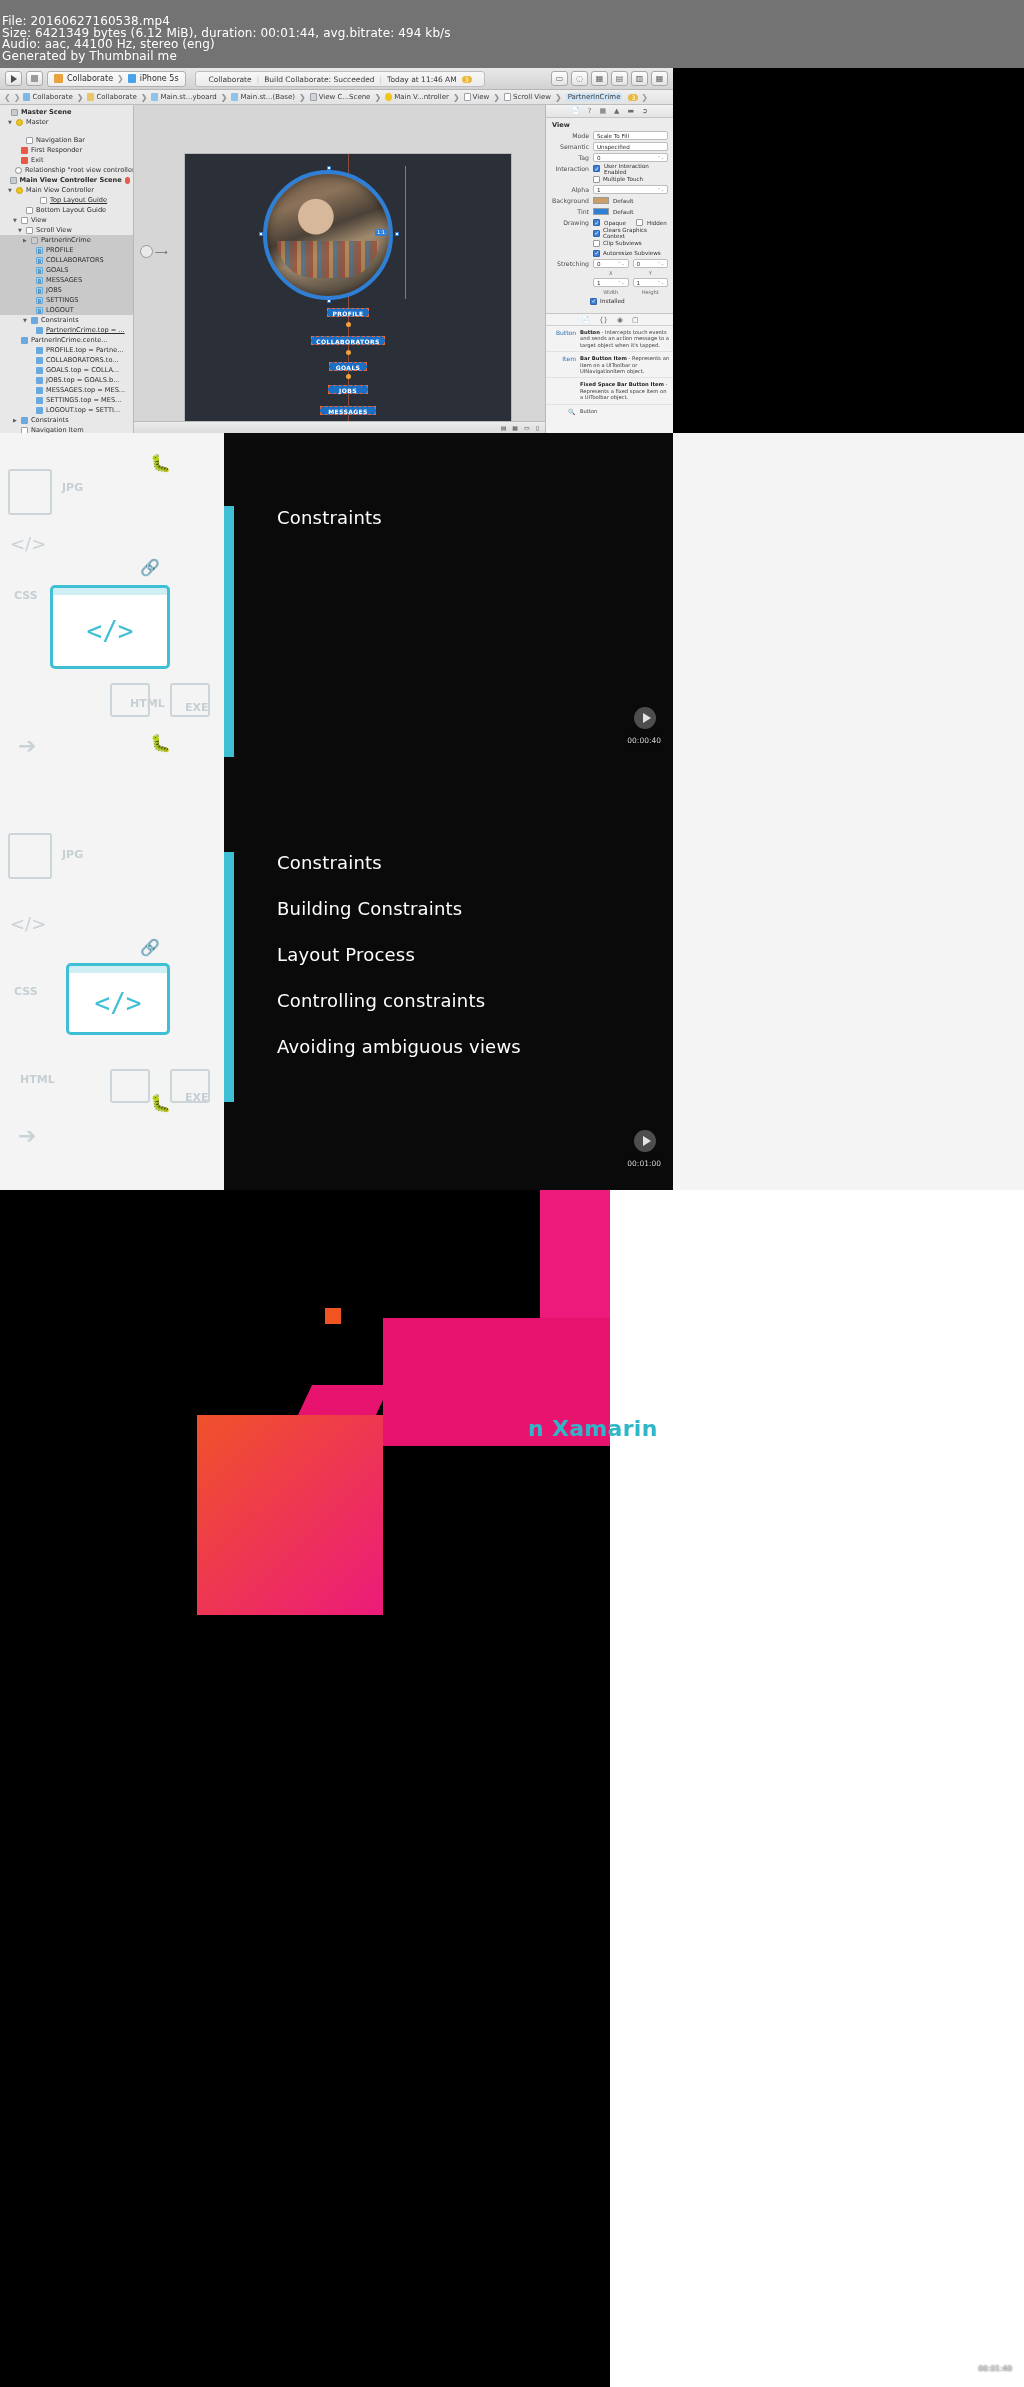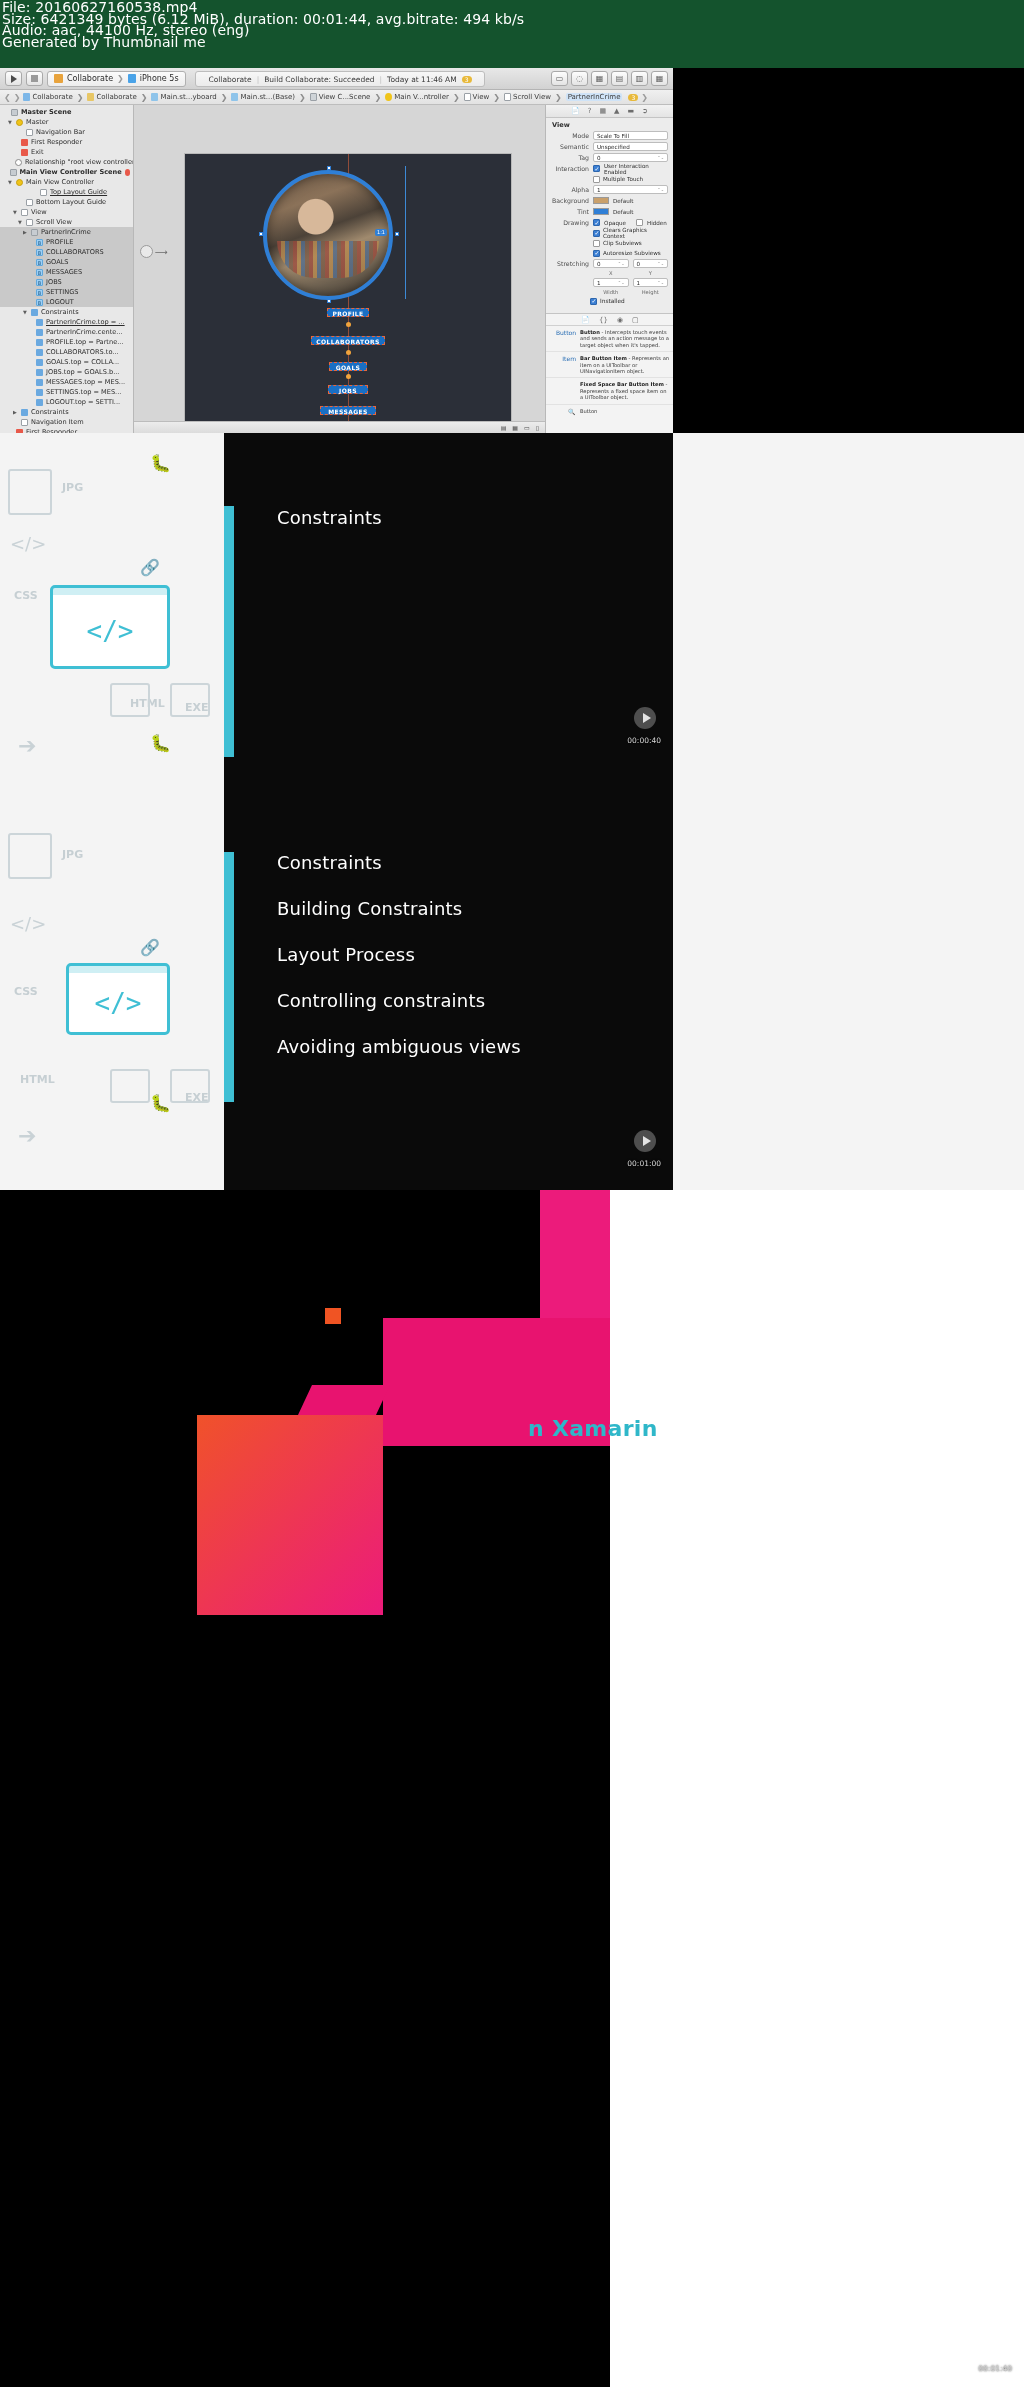--- a/index.html
+++ b/index.html
@@ -7,24 +7,24 @@
     width: 1024px; height: 2387px;
     background: #000;
     font-family: "DejaVu Sans", sans-serif;
     overflow: hidden;
   }
   #root { position: relative; width: 1024px; height: 2387px; background: #000; }
 
   
   .meta {
     position: absolute; left: 0; top: 0; width: 1024px; height: 68px;
-    background: #14532d; color: #ffffff;
+    background: #737373; color: #ffffff;
     font-family: "DejaVu Sans", sans-serif;
-    font-size: 14px; line-height: 11.6px;
-    padding: 2px 0 0 2px;
+    font-size: 12px; line-height: 11.6px;
+    padding: 16px 0 0 2px;
     white-space: nowrap;
   }
   .meta div { height: 11.6px; letter-spacing: .1px; }
 
   
   .frame1 {
     position: absolute; left: 0; top: 68px; width: 673px; height: 365px;
     background: #ffffff; overflow: hidden;
   }
   .xc-toolbar {
@@ -311,21 +311,21 @@
         <div class="nav-row scene" style="padding-left: 2px;">
           <span class="disc"></span>
           <span class="ni gry"></span>
           <span>Master Scene</span>
         </div>
         <div class="nav-row" style="padding-left: 7px;">
           <span class="disc">▼</span>
           <span class="ni yel"></span>
           <span>Master</span>
         </div>
-        <div class="nav-row" style="padding-left: 17px;">
+        <div class="nav-row" style="padding-left: 17px; margin-top: 8px;">
           <span class="disc"></span>
           <span class="ni sq"></span>
           <span>Navigation Bar</span>
         </div>
         <div class="nav-row" style="padding-left: 12px;">
           <span class="disc"></span>
           <span class="ni red"></span>
           <span>First Responder</span>
         </div>
         <div class="nav-row" style="padding-left: 12px;">
@@ -412,21 +412,21 @@
         <div class="nav-row" style="padding-left: 22px;">
           <span class="disc">▼</span>
           <span class="ni cons"></span>
           <span>Constraints</span>
         </div>
         <div class="nav-row" style="padding-left: 27px; text-decoration: underline;">
           <span class="disc"></span>
           <span class="ni cons"></span>
           <span>PartnerInCrime.top = ...</span>
         </div>
-        <div class="nav-row" style="padding-left: 27px;">
+        <div class="nav-row" style="padding-left: 12px;">
           <span class="disc"></span>
           <span class="ni cons"></span>
           <span>PartnerInCrime.cente...</span>
         </div>
         <div class="nav-row" style="padding-left: 27px;">
           <span class="disc"></span>
           <span class="ni cons"></span>
           <span>PROFILE.top = Partne...</span>
         </div>
         <div class="nav-row" style="padding-left: 27px;">

